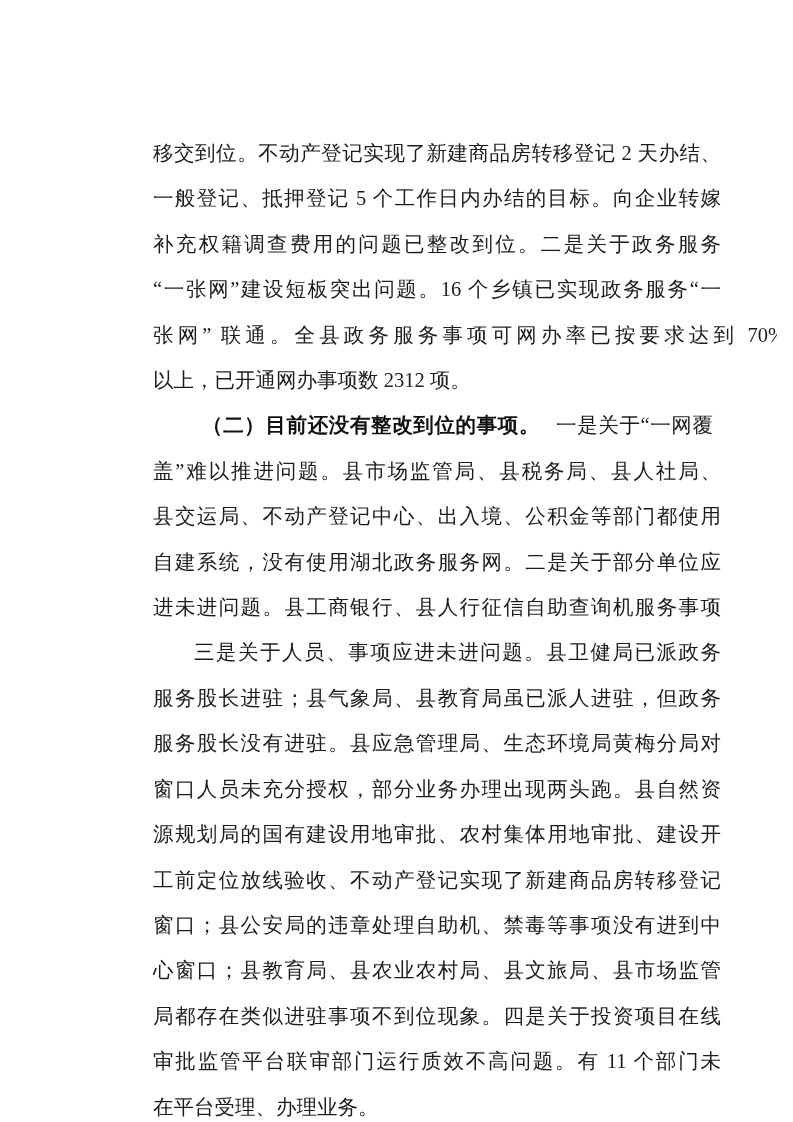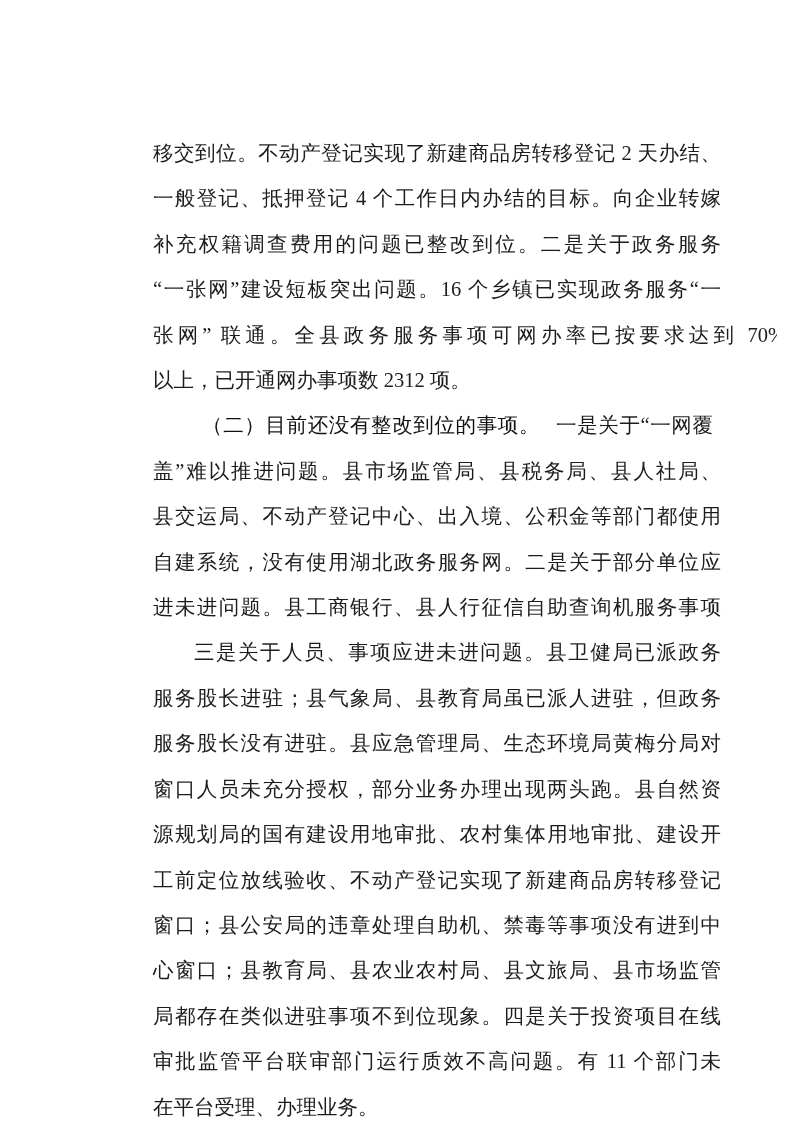--- a/index.html
+++ b/index.html
@@ -28,42 +28,42 @@
     text-align-last: justify;
     text-justify: inter-character;
     color: #1c1c1c;
   }
   .line.last {
     text-align: center;
     text-align-last: left;
   }
   .line.indent { text-indent: 2em; }
   .line.wide { width: 632px; }
-  .line .lead-bold { font-weight: normal; color: #111111; }
+  .line .lead-bold { font-weight: bold; color: #111111; }
   .heading2 {
     width: 568px;
     font-family: "Liberation Sans", "DejaVu Sans", sans-serif;
     font-weight: normal;
     font-size: 28px;
     letter-spacing: 2.5px;
     line-height: 37.4px;
     color: #a16207;
     text-indent: 2em;
     text-align: left;
     white-space: pre;
   }
 </style>
 </head>
 <body>
 
 <div class="page">
   <div class="content">
 
     <div class="line">移交到位。不动产登记实现了新建商品房转移登记 2 天办结、</div>
-    <div class="line">一般登记、抵押登记 4 个工作日内办结的目标。向企业转嫁</div>
+    <div class="line">一般登记、抵押登记 5 个工作日内办结的目标。向企业转嫁</div>
     <div class="line">补充权籍调查费用的问题已整改到位。二是关于政务服务</div>
     <div class="line">“一张网”建设短板突出问题。16 个乡镇已实现政务服务“一</div>
     <div class="line wide">张网” 联通。全县政务服务事项可网办率已按要求达到 70%</div>
     <div class="line last">以上，已开通网办事项数 2312 项。</div>
 
     <div class="line indent"><span class="lead-bold">（二）目前还没有整改到位的事项。</span><span>一是关于“一网覆</span></div>
     <div class="line">盖”难以推进问题。县市场监管局、县税务局、县人社局、</div>
     <div class="line">县交运局、不动产登记中心、出入境、公积金等部门都使用</div>
     <div class="line">自建系统，没有使用湖北政务服务网。二是关于部分单位应</div>
     <div class="line">进未进问题。县工商银行、县人行征信自助查询机服务事项</div>

